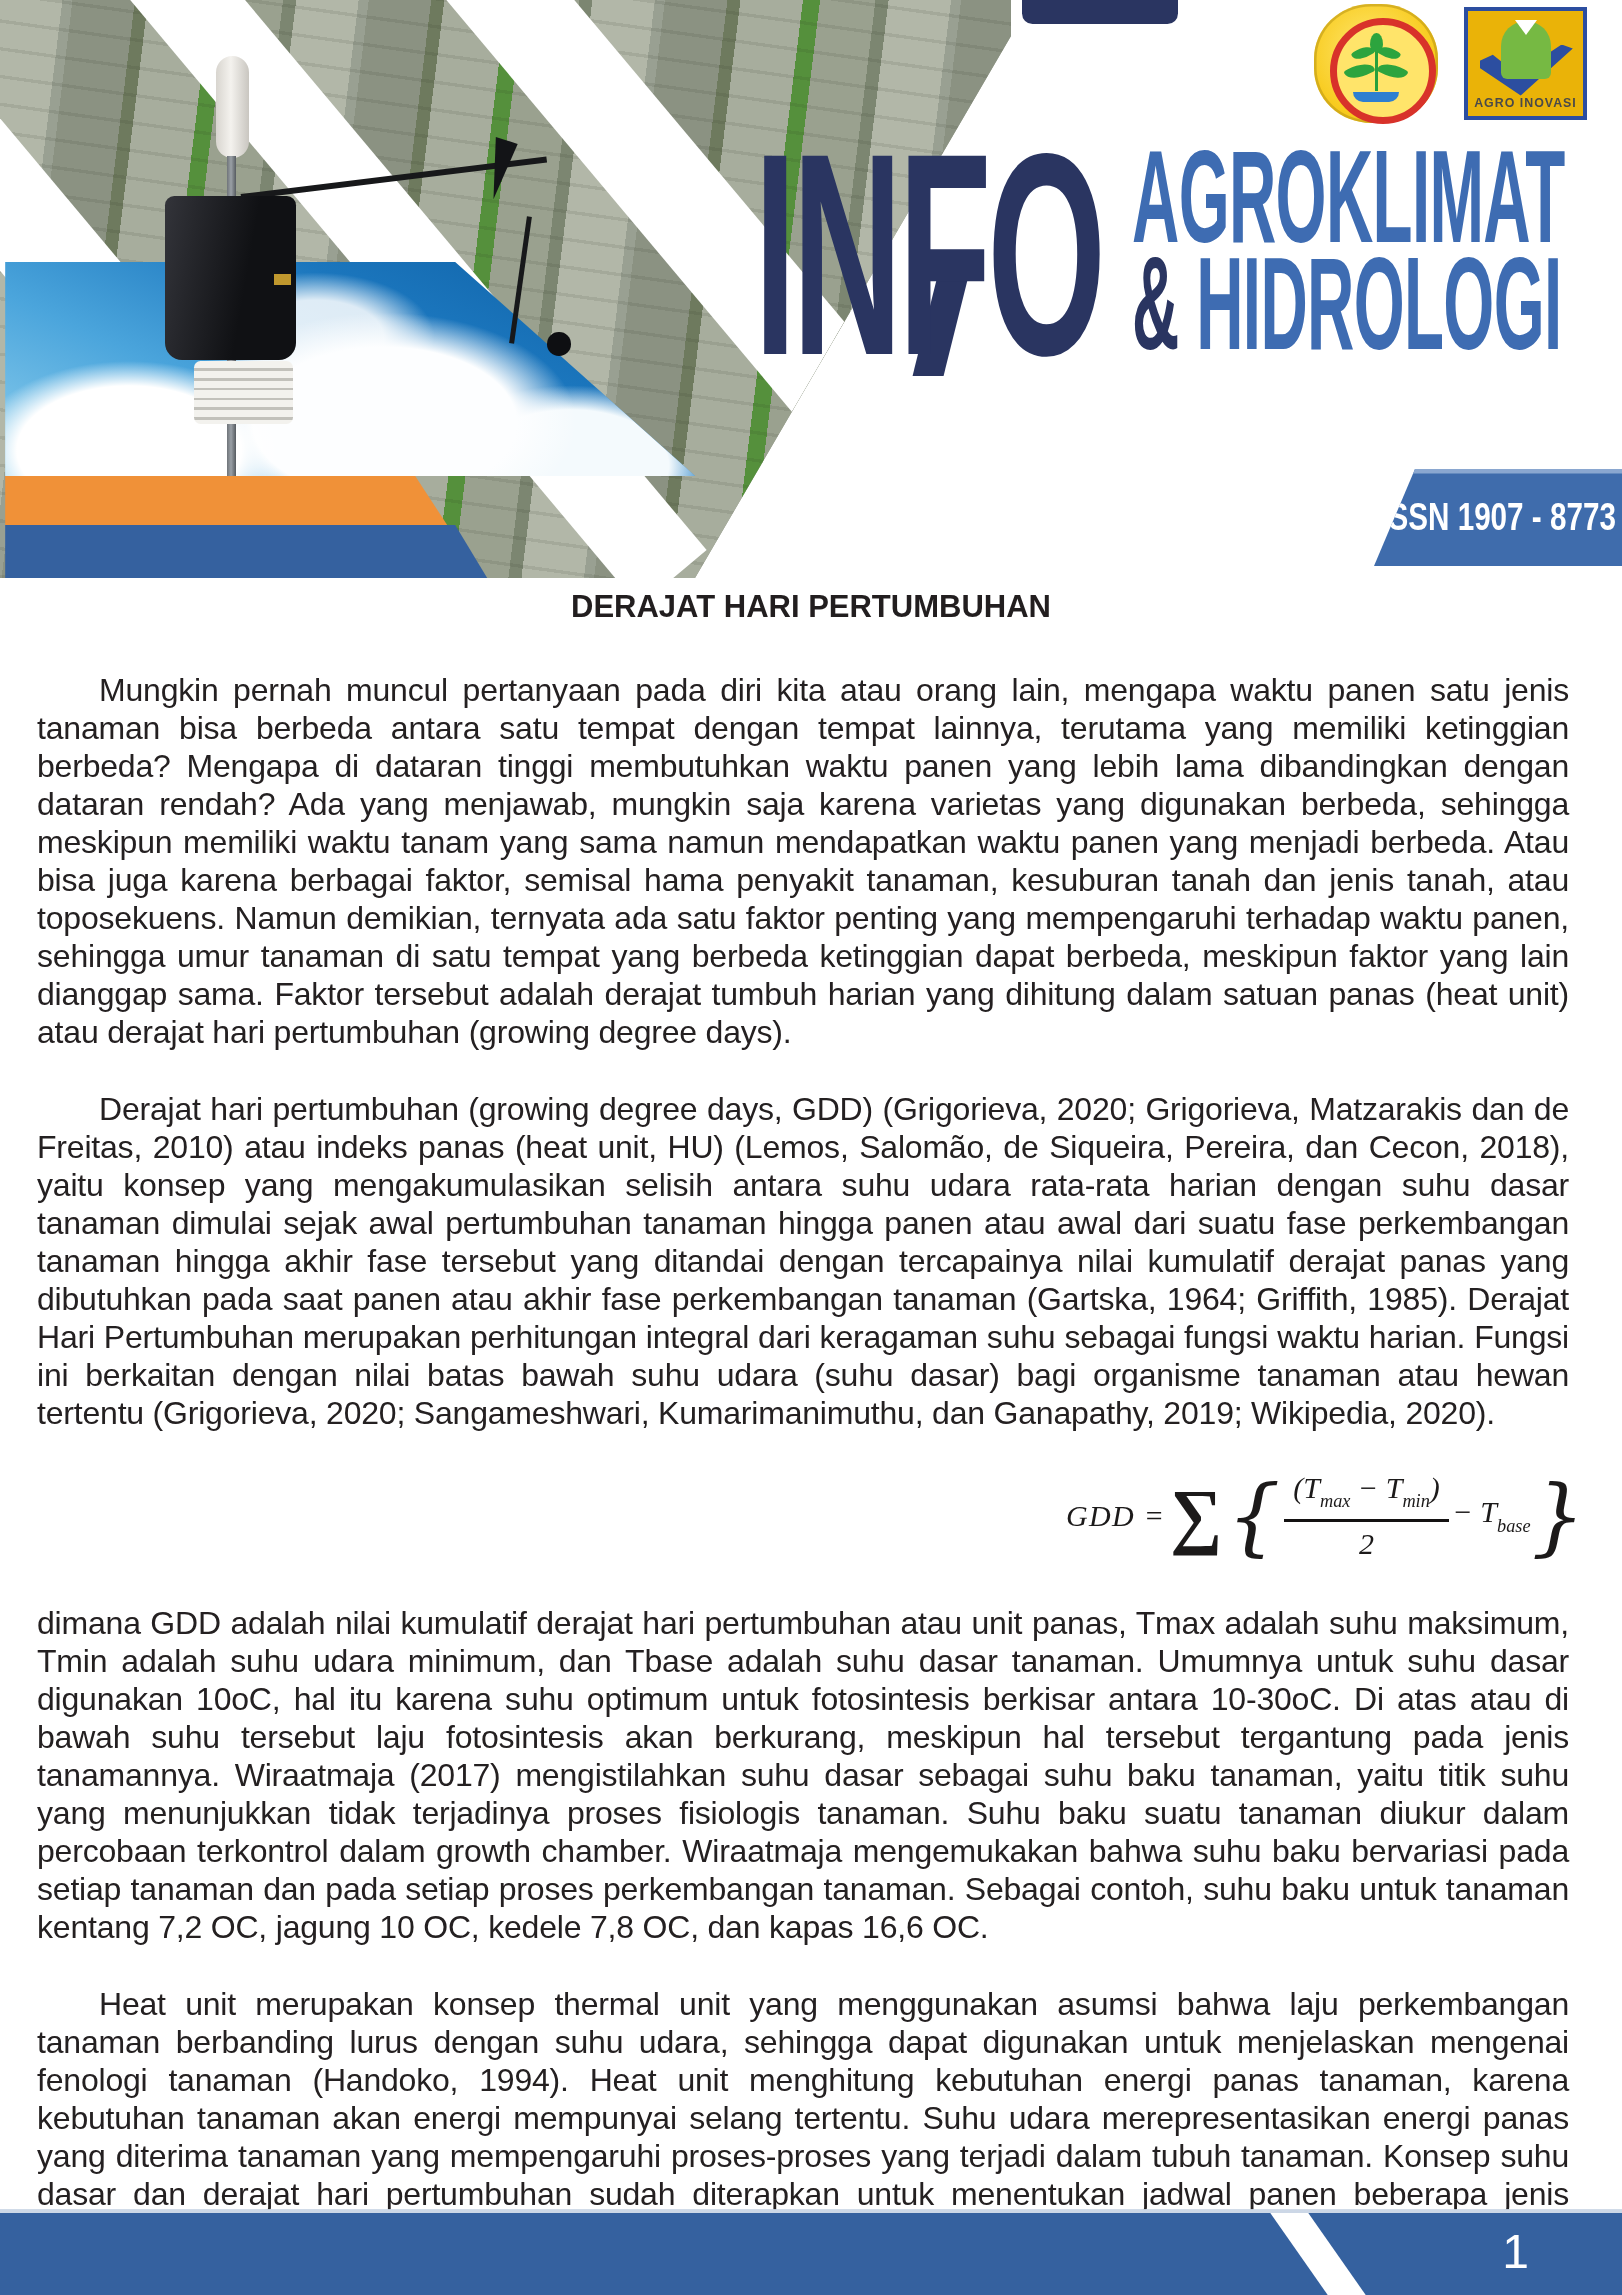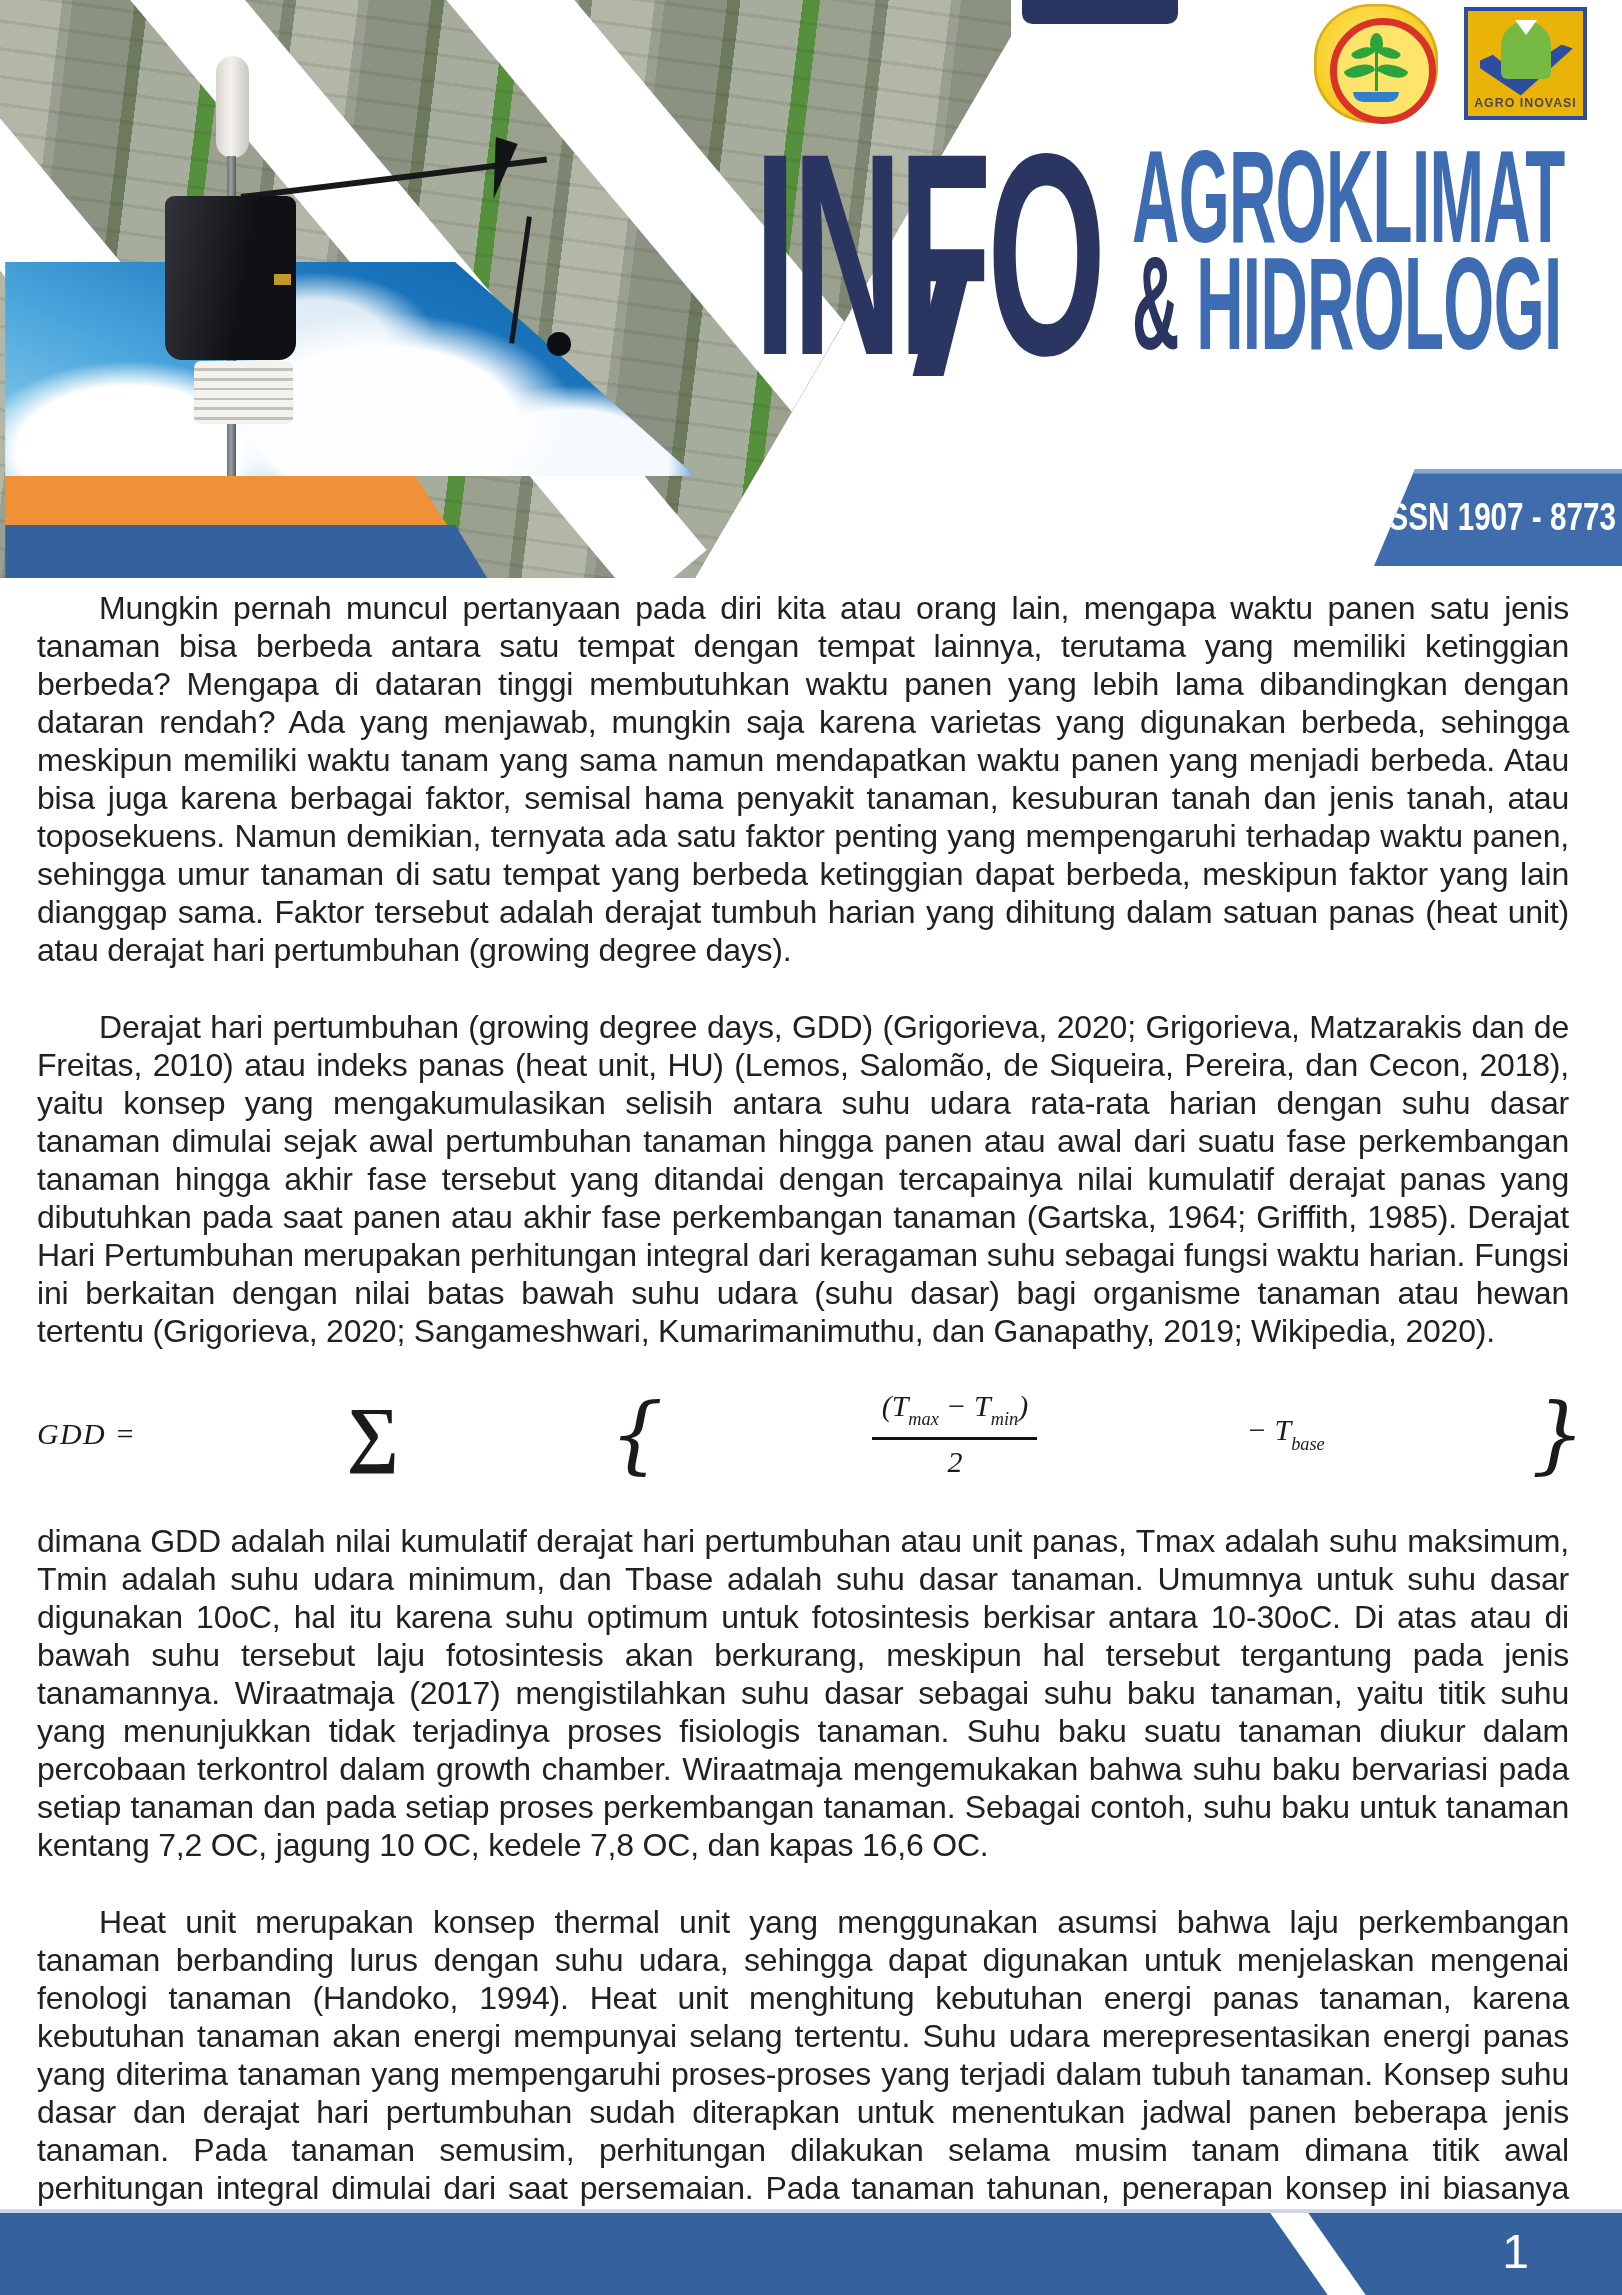--- a/index.html
+++ b/index.html
@@ -102,21 +102,21 @@
     clip-path:polygon(0 32%,14% 20%,40% 58%,88% 0,100% 8%,44% 100%,0 46%);}
   .a-label{position:absolute;left:0;right:0;bottom:5.2px;text-align:center;font-size:12.4px;font-weight:700;color:#4a4a4a;letter-spacing:1px;}
 
   
   .article{position:absolute;left:37px;top:589px;width:1548px;}
   .a-title{text-align:center;font-size:31px;font-weight:700;color:#221e1f;letter-spacing:0;margin:0 0 46px 0;}
   .article p{font-size:32px;line-height:38px;letter-spacing:-0.2px;text-align:justify;margin:0 16px 39px 0;}
   .p-indent{text-indent:62px;}
 
   
-  .formula{display:flex;align-items:center;justify-content:space-between;gap:27px;margin:11.8px 0 43px 0;
+  .formula{display:flex;align-items:center;justify-content:flex-end;gap:1px;margin:11.8px 0 43px 0;
     font-family:"Liberation Serif",serif;font-style:italic;font-size:30px;color:#1c1a1a;}
   .f-lhs{letter-spacing:1.3px;}
   .f-sigma{font-style:normal;font-size:73px;font-weight:700;line-height:65px;margin:0 3.9px;}
   .f-brace{font-size:84px;font-weight:400;line-height:72px;font-family:"DejaVu Serif",serif;}
   .f-frac{display:inline-flex;flex-direction:column;align-items:center;vertical-align:middle;margin:0 2.6px;}
   .f-num{border-bottom:3.3px solid #141212;padding:0 9.2px 6.5px 9.2px;white-space:nowrap;}
   .f-den{padding-top:5.2px;}
   .formula sub{font-size:18.3px;font-style:italic;vertical-align:-9.2px;letter-spacing:0;margin-top:16px;}
 
   
@@ -181,20 +181,21 @@
   <div class="logo-agro">
     <div class="a-check"></div>
     <div class="a-tulip">
       <div class="a-notch"></div>
     </div>
     <div class="a-label">AGRO INOVASI</div>
   </div>
 </div>
 
 <div class="article">
+  <h1 class="a-title">DERAJAT HARI PERTUMBUHAN</h1>
 
   <p class="p-indent">Mungkin pernah muncul pertanyaan pada diri kita atau orang lain, mengapa waktu panen satu jenis tanaman bisa berbeda antara satu tempat dengan tempat lainnya, terutama yang memiliki ketinggian berbeda?  Mengapa di dataran tinggi membutuhkan waktu panen yang lebih lama dibandingkan dengan dataran rendah?  Ada yang menjawab, mungkin saja karena varietas yang digunakan berbeda, sehingga meskipun memiliki waktu tanam yang sama namun mendapatkan waktu panen yang menjadi berbeda. Atau bisa juga karena berbagai faktor, semisal hama penyakit tanaman, kesuburan tanah dan jenis tanah, atau toposekuens. Namun demikian, ternyata ada satu faktor penting yang mempengaruhi terhadap waktu panen, sehingga umur tanaman di satu tempat yang berbeda ketinggian dapat berbeda, meskipun faktor yang lain dianggap sama.  Faktor tersebut adalah derajat tumbuh harian yang dihitung dalam satuan panas (heat unit) atau derajat hari pertumbuhan (growing degree days).</p>
 
   <p class="p-indent">Derajat hari pertumbuhan (growing degree days, GDD) (Grigorieva, 2020;  Grigorieva, Matzarakis dan de Freitas, 2010) atau indeks panas (heat unit, HU) (Lemos, Salomão, de Siqueira, Pereira, dan Cecon, 2018), yaitu konsep yang mengakumulasikan selisih antara suhu udara rata-rata harian dengan suhu dasar tanaman dimulai sejak awal pertumbuhan tanaman hingga panen atau awal dari suatu fase perkembangan tanaman hingga akhir fase tersebut yang ditandai dengan tercapainya nilai kumulatif derajat panas yang dibutuhkan pada saat panen atau akhir fase perkembangan tanaman (Gartska, 1964; Griffith, 1985). Derajat Hari Pertumbuhan merupakan perhitungan integral dari keragaman suhu sebagai fungsi waktu harian. Fungsi ini berkaitan dengan nilai batas bawah suhu udara (suhu dasar) bagi organisme tanaman atau hewan tertentu (Grigorieva, 2020; Sangameshwari, Kumarimanimuthu, dan Ganapathy,  2019; Wikipedia, 2020).</p>
 
   <div class="formula">
     <span class="f-lhs"><span>GDD</span> <span>=</span></span>
     <span class="f-sigma">∑</span>
     <span class="f-brace">{</span>
     <span class="f-frac">

